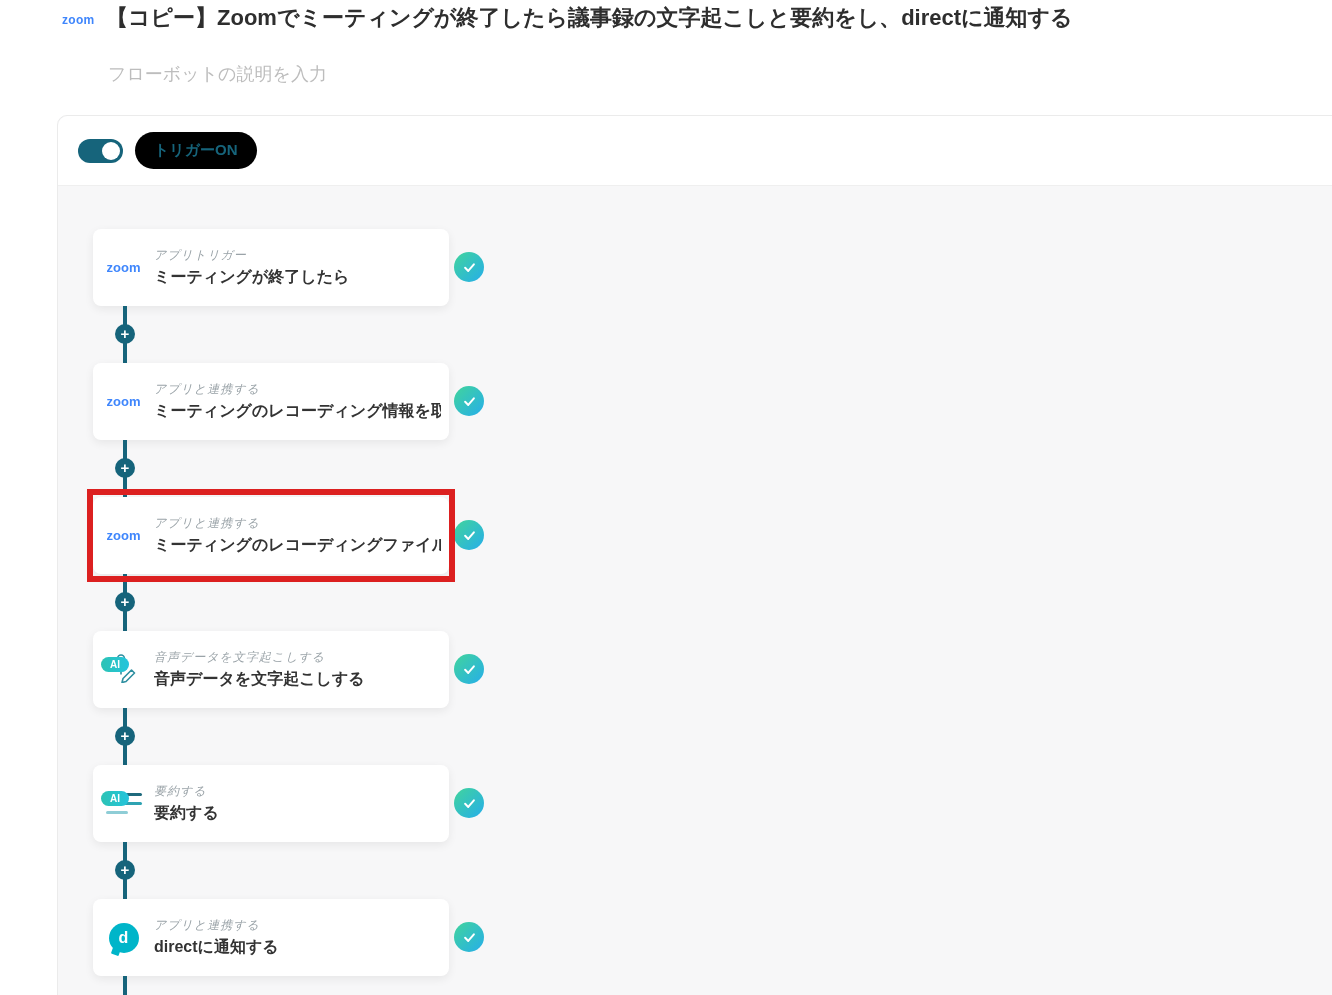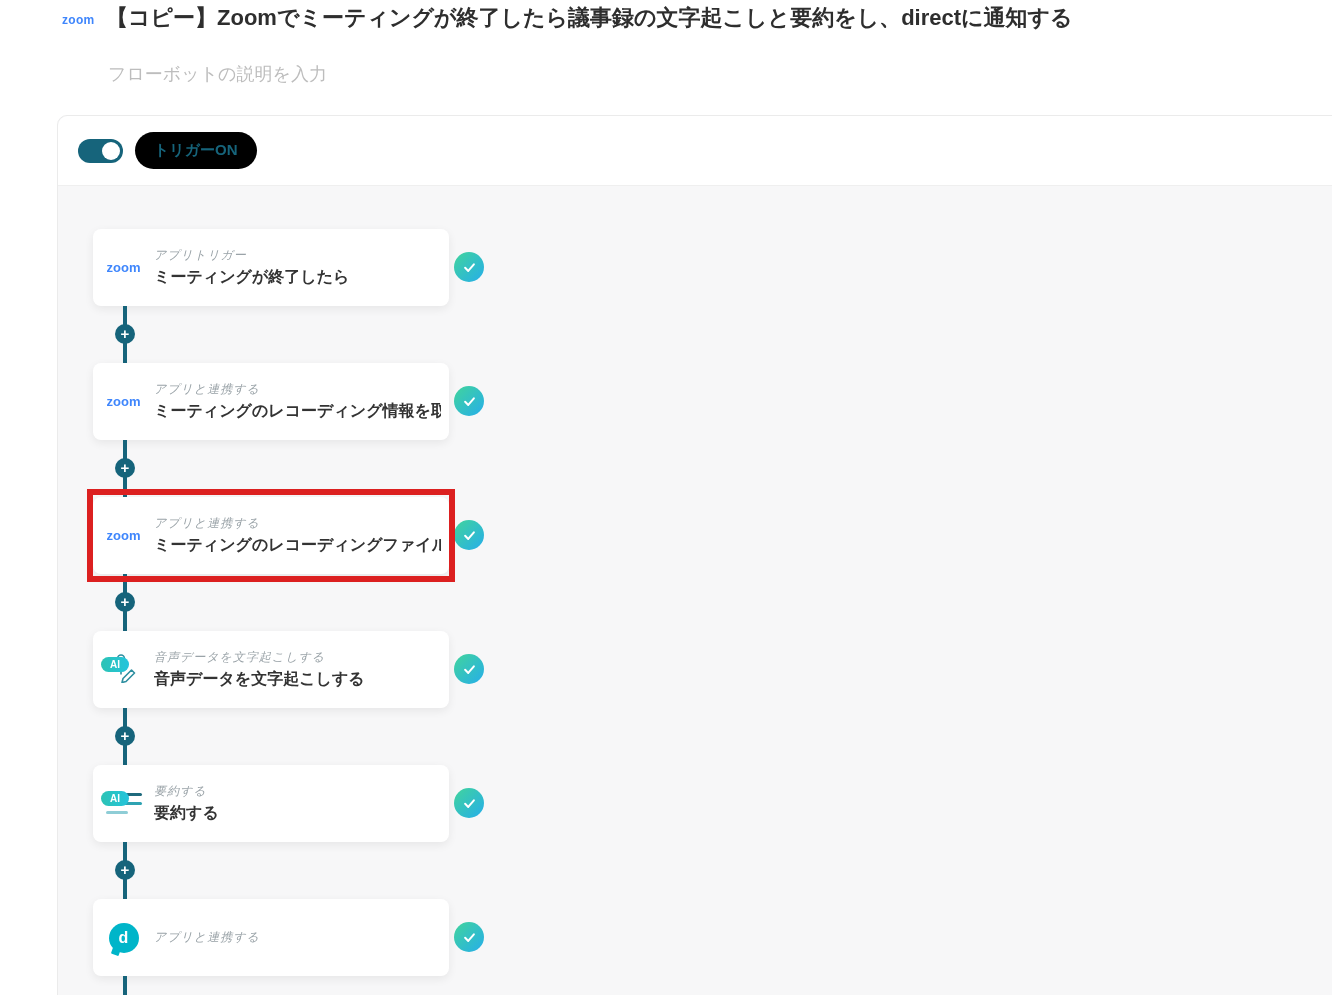--- a/index.html
+++ b/index.html
@@ -201,20 +201,21 @@
         <div class="connector-line"></div>
         <div class="plus-circle">+</div>
       </div>
       <div class="step-row">
     <div class="step-card">
       <div class="icon-zone">
             <div class="direct-circle">d</div>
           </div>
       <div class="texts">
         <div class="step-category">アプリと連携する</div>
+        <div class="step-title">directに通知する</div>
       </div>
     </div>
     <div class="check-badge">
       <svg width="15" height="15" viewBox="0 0 24 24" fill="none">
         <path d="M5 12.5l5 5 9-10.5" stroke="#ffffff" stroke-width="3.2" stroke-linecap="round" stroke-linejoin="round"></path>
       </svg>
     </div>
   </div>
       <div class="tail">
         <div class="connector-line"></div>

